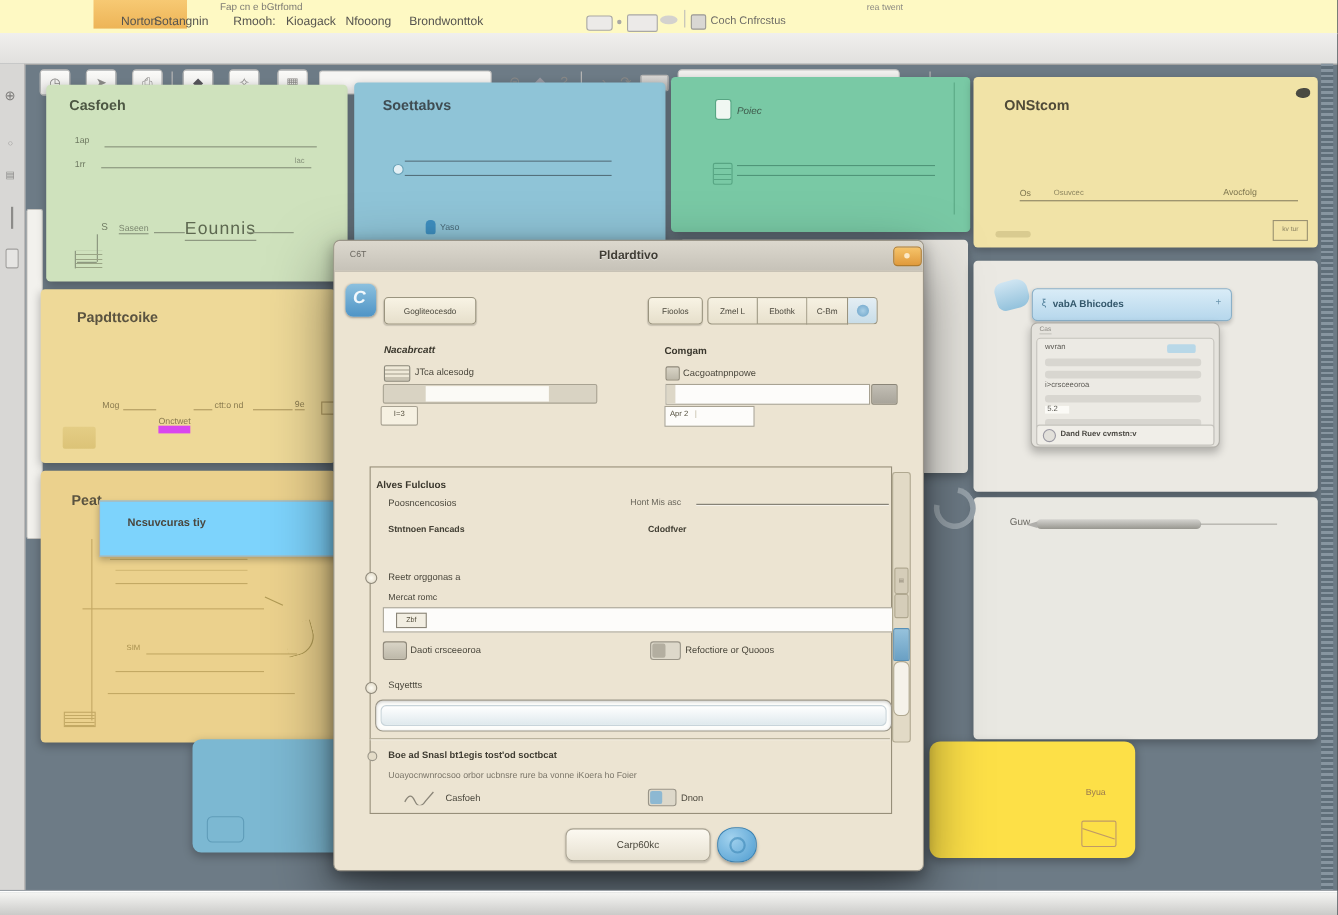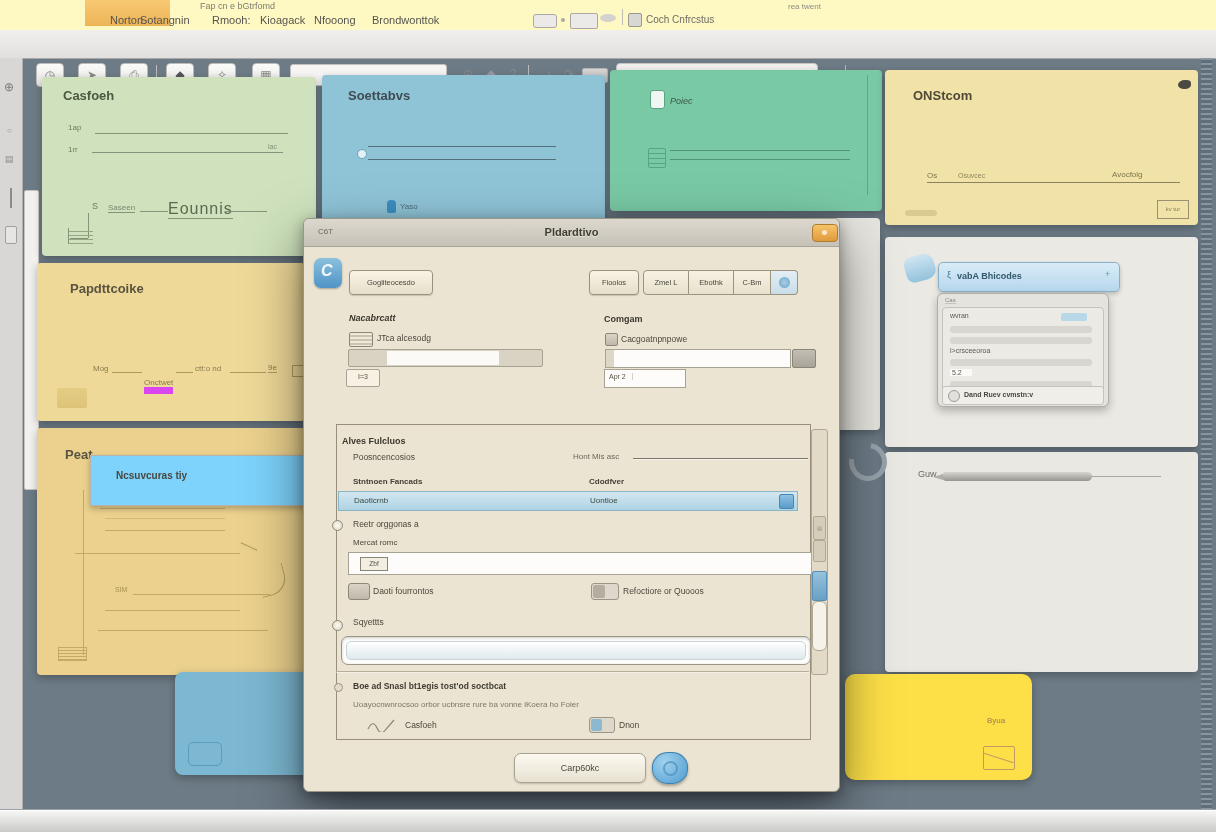--- a/index.html
+++ b/index.html
@@ -271,35 +271,30 @@
     </div>
 
     <div class="ab" style="left:32px;top:205px;width:473px;height:314px;border:1px solid #978f7a;"></div>
     <span class="ab t" style="left:38px;top:217px;font-size:9px;font-weight:700;color:#3a372d;">Alves Fulcluos</span>
     <span class="ab t" style="left:49px;top:233px;font-size:8.5px;color:#4a473c;">Poosncencosios</span>
     <span class="ab t" style="left:269px;top:233px;font-size:8px;color:#6a675c;">Hont Mis asc</span>
     <div class="hl" style="left:329px;top:239px;width:175px;background:#7a776c;box-shadow:0 1px 0 #fff8;"></div>
     <span class="ab t" style="left:509px;top:246px;font-size:6px;color:#8a8578;">N)</span>
     <span class="ab t" style="left:49px;top:258px;font-size:8px;font-weight:600;color:#444136;">Stntnoen Fancads</span>
     <span class="ab t" style="left:285px;top:258px;font-size:8px;font-weight:600;color:#444136;">Cdodfver</span>
-    <div class="ab" style="left:34px;top:272px;width:458px;height:18px;background:linear-gradient(#d2e7f0,#aed4e4);border:1px solid #8ab4c8;">
-      <span class="ab t" style="left:15px;top:4px;font-size:8px;color:#3a473f;">Daotlcrnb</span>
-      <span class="ab t" style="left:251px;top:4px;font-size:8px;color:#3a473f;">Uontloe</span>
-      <div class="ab" style="left:440px;top:2px;width:13px;height:13px;background:linear-gradient(#8ec2e2,#5a9cc8);border:1px solid #4a86b0;border-radius:2px;"></div>
-    </div>
     <div class="radio" style="left:28px;top:301px;"></div>
     <span class="ab t" style="left:49px;top:300px;font-size:8.5px;color:#4a473c;">Reetr orggonas a</span>
     <span class="ab t" style="left:49px;top:319px;font-size:8px;color:#4a473c;">Mercat romc</span>
     <div class="ab" style="left:44px;top:333px;width:462px;height:21px;background:#fdfcfa;border:1px solid #a8a292;">
       <div class="ab" style="left:11px;top:4px;width:26px;height:12px;border:1px solid #8a8578;font-size:6.5px;color:#55503f;text-align:center;line-height:12px;background:#f2eee2;">
         <span>Zbf</span>
       </div>
     </div>
     <div class="cbx" style="left:44px;top:364px;width:20px;height:15px;border-radius:3px;"></div>
-    <span class="ab t" style="left:69px;top:367px;font-size:8.5px;color:#4a473c;">Daoti fourrontos</span>
+    <span class="ab t" style="left:69px;top:367px;font-size:8.5px;color:#4a473c;">Daoti crsceeoroa</span>
     <div class="toggle" style="left:287px;top:364px;width:26px;height:15px;">
       <div class="knob"></div>
     </div>
     <span class="ab t" style="left:319px;top:367px;font-size:8.5px;color:#4a473c;">Refoctiore or Quooos</span>
     <div class="radio" style="left:28px;top:401px;"></div>
     <span class="ab t" style="left:49px;top:398px;font-size:8.5px;color:#4a473c;">Sqyettts</span>
     <div class="ab" style="left:37px;top:417px;width:468px;height:27px;background:#fdfdfb;border:1px solid #9a9588;border-radius:7px;box-shadow:inset 0 1px 3px rgba(0,0,0,.2);">
       <div class="ab" style="left:4px;top:4px;width:458px;height:17px;background:linear-gradient(#ffffff,#dfe9ed);border-radius:5px;border:1px solid #c8d4da;"></div>
     </div>
     <div class="hl" style="left:32px;top:452px;width:473px;background:#b5ad98;box-shadow:0 1px 0 #fff6;"></div>

